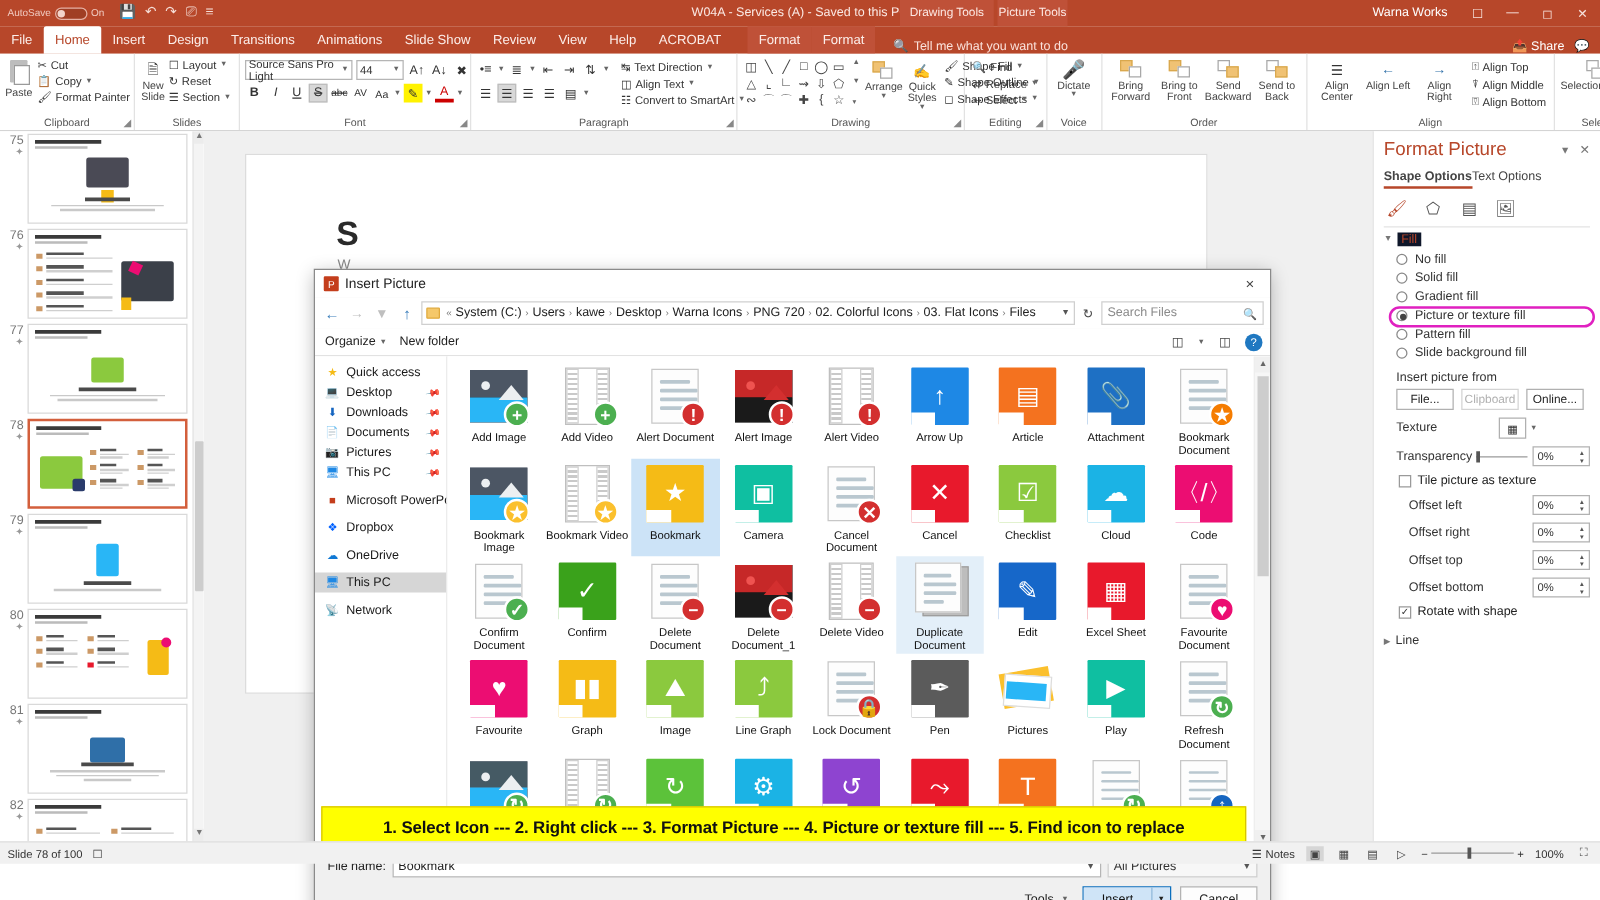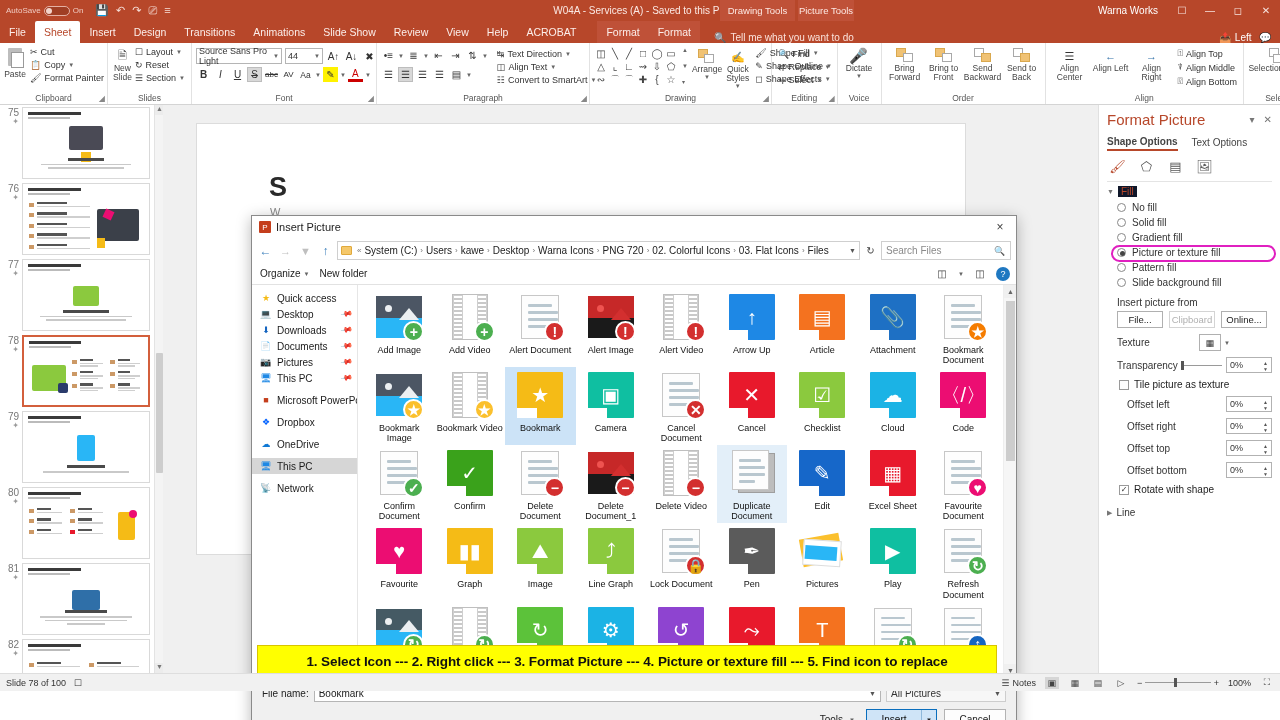--- a/index.html
+++ b/index.html
@@ -132,21 +132,21 @@
   .canvas-area { position:absolute; left:164px; top:0; right:182px; bottom:0; background:#f0f0f0; }
   .slide-card { position:absolute; left:32px; top:18px; width:770px; height:432px; background:#fff; border:1px solid #dcdcdc;}
   .slide-h1 { position:absolute; left:72px; top:48px; font-size:27px; font-weight:bold; color:#2a2a2a; }
   .slide-sub { position:absolute; left:73px; top:82px; font-size:11px; color:#888; }
 
   
   .fpanel { position:absolute; right:0; top:0; width:182px; bottom:0; background:#fff; border-left:1px solid #e0e0e0; padding:6px 8px; }
   .fp-title { font-size:15px; color:#b7472a; }
   .fp-head { display:flex; align-items:center; }
   .fp-head .sp { margin-left:auto; display:flex; gap:9px; color:#777; font-size:10px;}
-  .fp-tabs { display:flex; gap:14px; margin-top:8px; font-size:10px;align-items:center; }
+  .fp-tabs { display:flex; margin-top:8px; font-size:10px; }
   .fp-tabs .t { color:#444; padding-bottom:2px;}
   .fp-tabs .t.active { font-weight:bold; border-bottom:2px solid #b7472a; }
   .fp-icons { display:flex; gap:12px; margin-top:7px; padding-left:2px;}
   .fp-ico { width:17px;height:17px; display:flex;align-items:center;justify-content:center;font-size:13px;color:#555;}
   .fp-ico.active { color:#b7472a; }
   .fp-sep { border-top:1px solid #e4e4e4; margin:6px 0 4px; }
   .fp-section { font-size:10px; color:#b7472a; display:flex;align-items:center; gap:4px; margin-bottom:3px;}
   .fp-section .ar { font-size:7px; color:#777; }
   .radio-row { display:flex; align-items:center; gap:6px; padding:2px 0 2px 10px; font-size:10px; color:#333; position:relative;}
   .radio { width:9px;height:9px;border:1px solid #888;border-radius:50%;background:#fff;flex:none;position:relative;}
@@ -296,38 +296,38 @@
       <span class="user-name">Warna Works</span>
       <span class="tb-btn">☐</span>
       <span class="tb-btn">—</span>
       <span class="tb-btn">◻</span>
       <span class="tb-btn close">✕</span>
     </div>
   </div>
 
   <div class="ribbon-tabs">
     <div class="rtab">File</div>
-    <div class="rtab active">Sheet</div>
+    <div class="rtab active">Home</div>
     <div class="rtab">Insert</div>
     <div class="rtab">Design</div>
     <div class="rtab">Transitions</div>
     <div class="rtab">Animations</div>
     <div class="rtab">Slide Show</div>
     <div class="rtab">Review</div>
     <div class="rtab">View</div>
     <div class="rtab">Help</div>
     <div class="rtab">ACROBAT</div>
     <div class="rtab ctx fmt1">Format</div>
     <div class="rtab ctx">Format</div>
     <div class="tellme">
       <span>🔍</span>
       <span>Tell me what you want to do</span>
     </div>
     <div class="share-wrap">
-      <span><span>📤</span> <span>Left</span></span>
+      <span><span>📤</span> <span>Share</span></span>
       <span>💬</span>
     </div>
   </div>
 
   <div class="ribbon">
 
     <div class="rgroup" style="width:108px">
       <div class="gbody">
         <div class="bigbtn">
           <span class="paste-ic">

